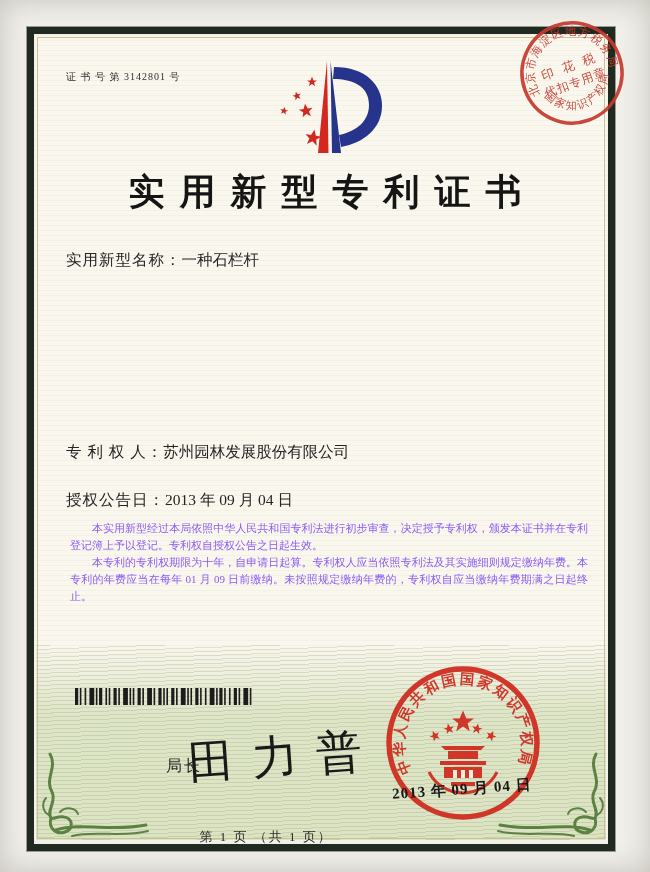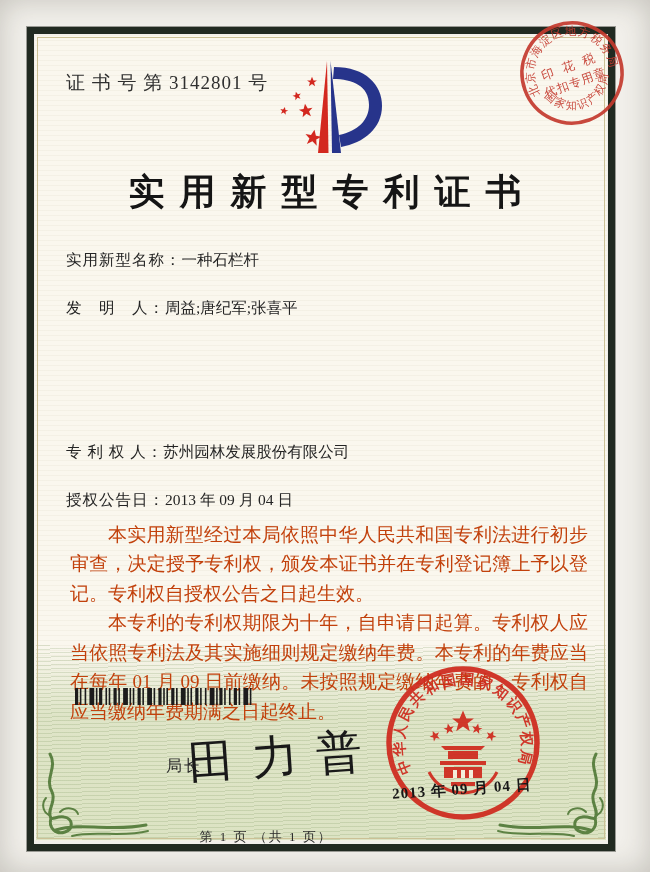--- a/index.html
+++ b/index.html
@@ -24,34 +24,34 @@
   }
   .frame-outer{
     position:absolute; left:27px; top:27px; width:574px; height:810px;
     border:7px solid #212a21; box-shadow:0 0 0 1px #9a9a94;
   }
   .frame-gold{
     position:absolute; left:37px; top:37px; width:566px; height:800px;
     border:1px solid #cbc196;
   }
   .cert-no{
-    position:absolute; left:66px; top:70px; font-size:19px; color:#2f2f2f; letter-spacing:1px;
+    position:absolute; left:66px; top:70px; font-size:10px; color:#2f2f2f; letter-spacing:1px;
   }
   .logo{ position:absolute; left:268px; top:56px; }
   .tax-stamp{ position:absolute; left:512px; top:13px; transform:rotate(-20deg); opacity:.92; }
   .doc-title{
     position:absolute; left:0; top:168px; width:650px; text-align:center;
     font-size:36px; font-weight:600; color:#151515; letter-spacing:15px; text-indent:15px;
   }
   .field{ position:absolute; left:66px; width:520px; font-size:15.5px; color:#242424; white-space:nowrap;font-family:Liberation Serif, serif; }
   .field .lbl{ letter-spacing:1px; }
   .f0{top:250px;} .f1{top:298px;} .f2{top:346px;} .f3{top:394px;} .f4{top:442px;} .f5{top:490px;}
   .body-text{
     position:absolute; left:70px; top:520px; width:518px;
-    font-size:19px; line-height:1.55; color:#c2410c; text-align:justify;
+    font-size:11px; line-height:1.55; color:#8b5cf6; text-align:justify;
   }
   .body-text p{ margin:0; text-indent:2em; }
   .barcode{ position:absolute; left:75px; top:688px; }
   .sig-label{ position:absolute; left:118px; top:756px; font-size:16px; color:#2a2a2a; letter-spacing:2px;margin-left:48px; }
   .sig-name{
     position:absolute; left:188px; top:726px; font-size:46px; color:#191919;
     letter-spacing:18px; transform:rotate(-4deg); font-weight:500; white-space:nowrap;
   }
   .issue-seal{ position:absolute; left:378px; top:658px; opacity:.93; }
   .seal-date{
@@ -130,23 +130,20 @@
       <textPath href="#taxBottom" startOffset="50%" text-anchor="middle">国家知识产权局</textPath>
     </text>
     <text x="60" y="57" text-anchor="middle" font-size="12.5" fill="#c43a2e" letter-spacing="3">印 花 税</text>
     <text x="60" y="74" text-anchor="middle" font-size="12" fill="#c43a2e" letter-spacing="1">代扣专用章</text>
   </svg>
 
   <div class="doc-title">实用新型专利证书</div>
 
   <div class="field f0">
     <span class="lbl">实用新型名称：</span><span>一种石栏杆</span>
-  </div>
-  <div class="field f1">
-    <span class="lbl">发　明　人：</span><span>周益;唐纪军;张喜平</span>
   </div>
   <div class="field f4">
     <span class="lbl">专 利 权 人：</span><span>苏州园林发展股份有限公司</span>
   </div>
   <div class="field f5">
     <span class="lbl">授权公告日：</span><span>2013 年 09 月 04 日</span>
   </div>
 
   <div class="body-text">
     <p>本实用新型经过本局依照中华人民共和国专利法进行初步审查，决定授予专利权，颁发本证书并在专利登记簿上予以登记。专利权自授权公告之日起生效。</p>

